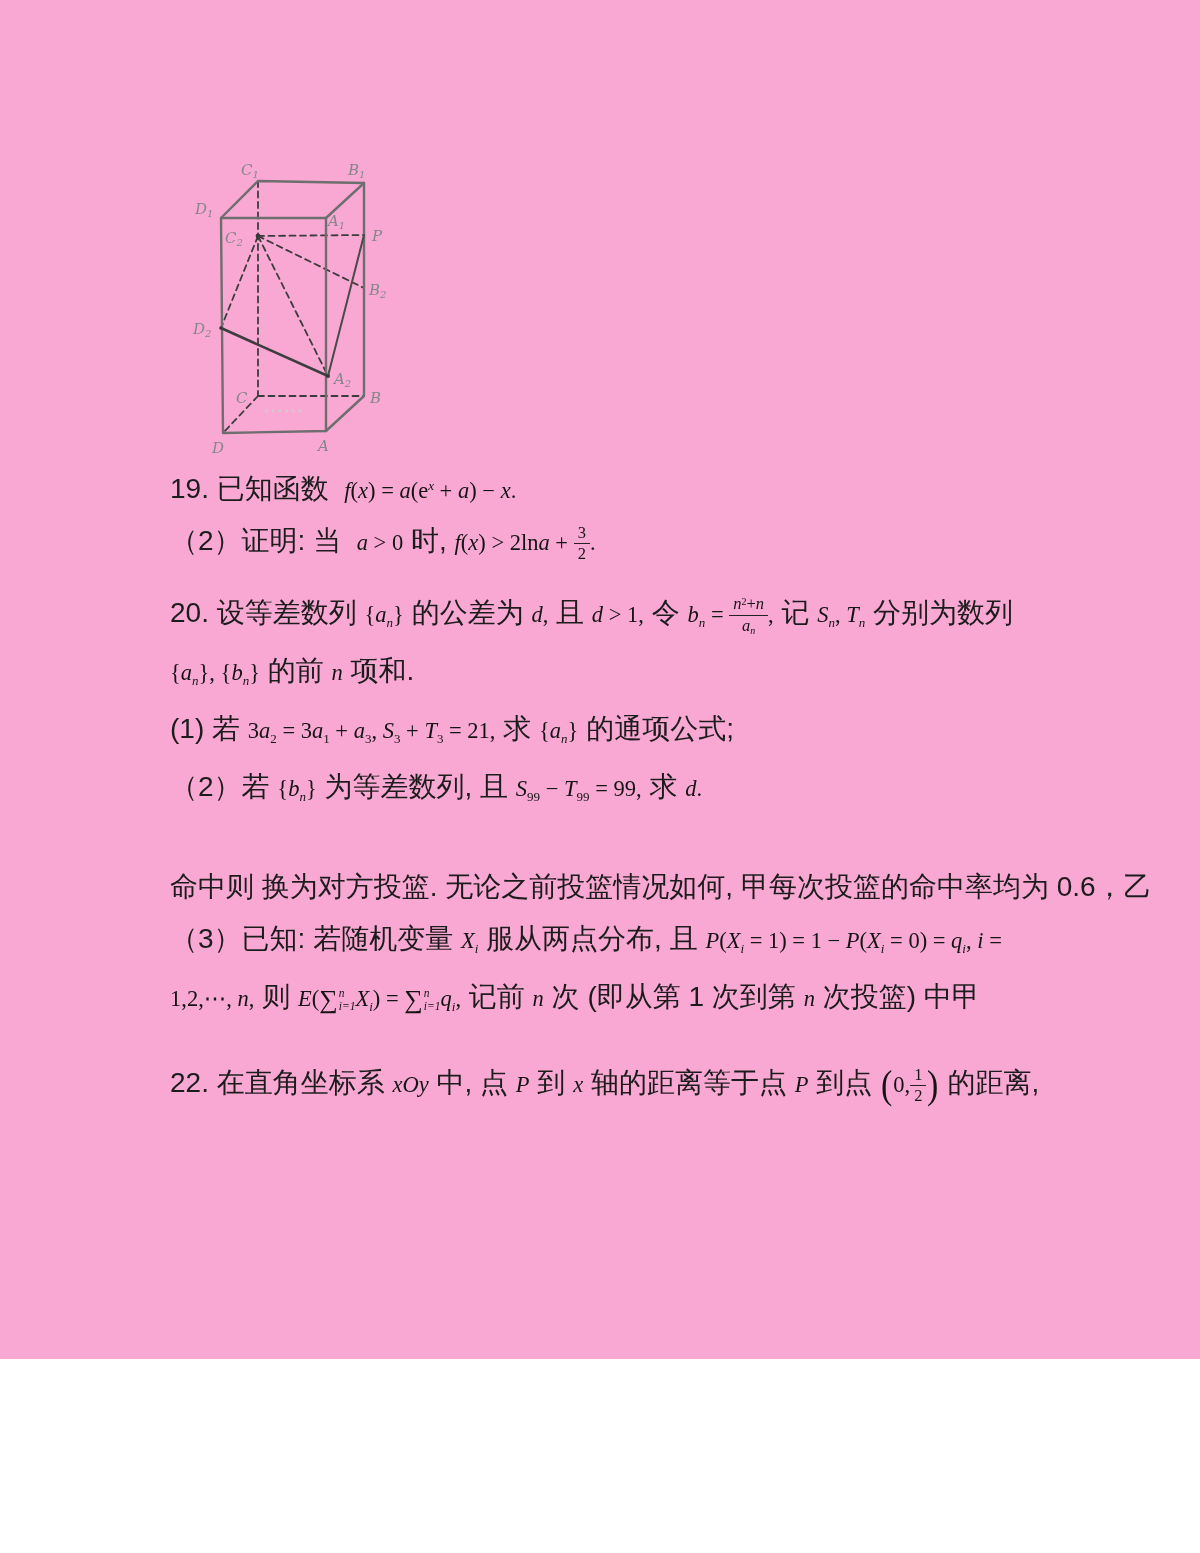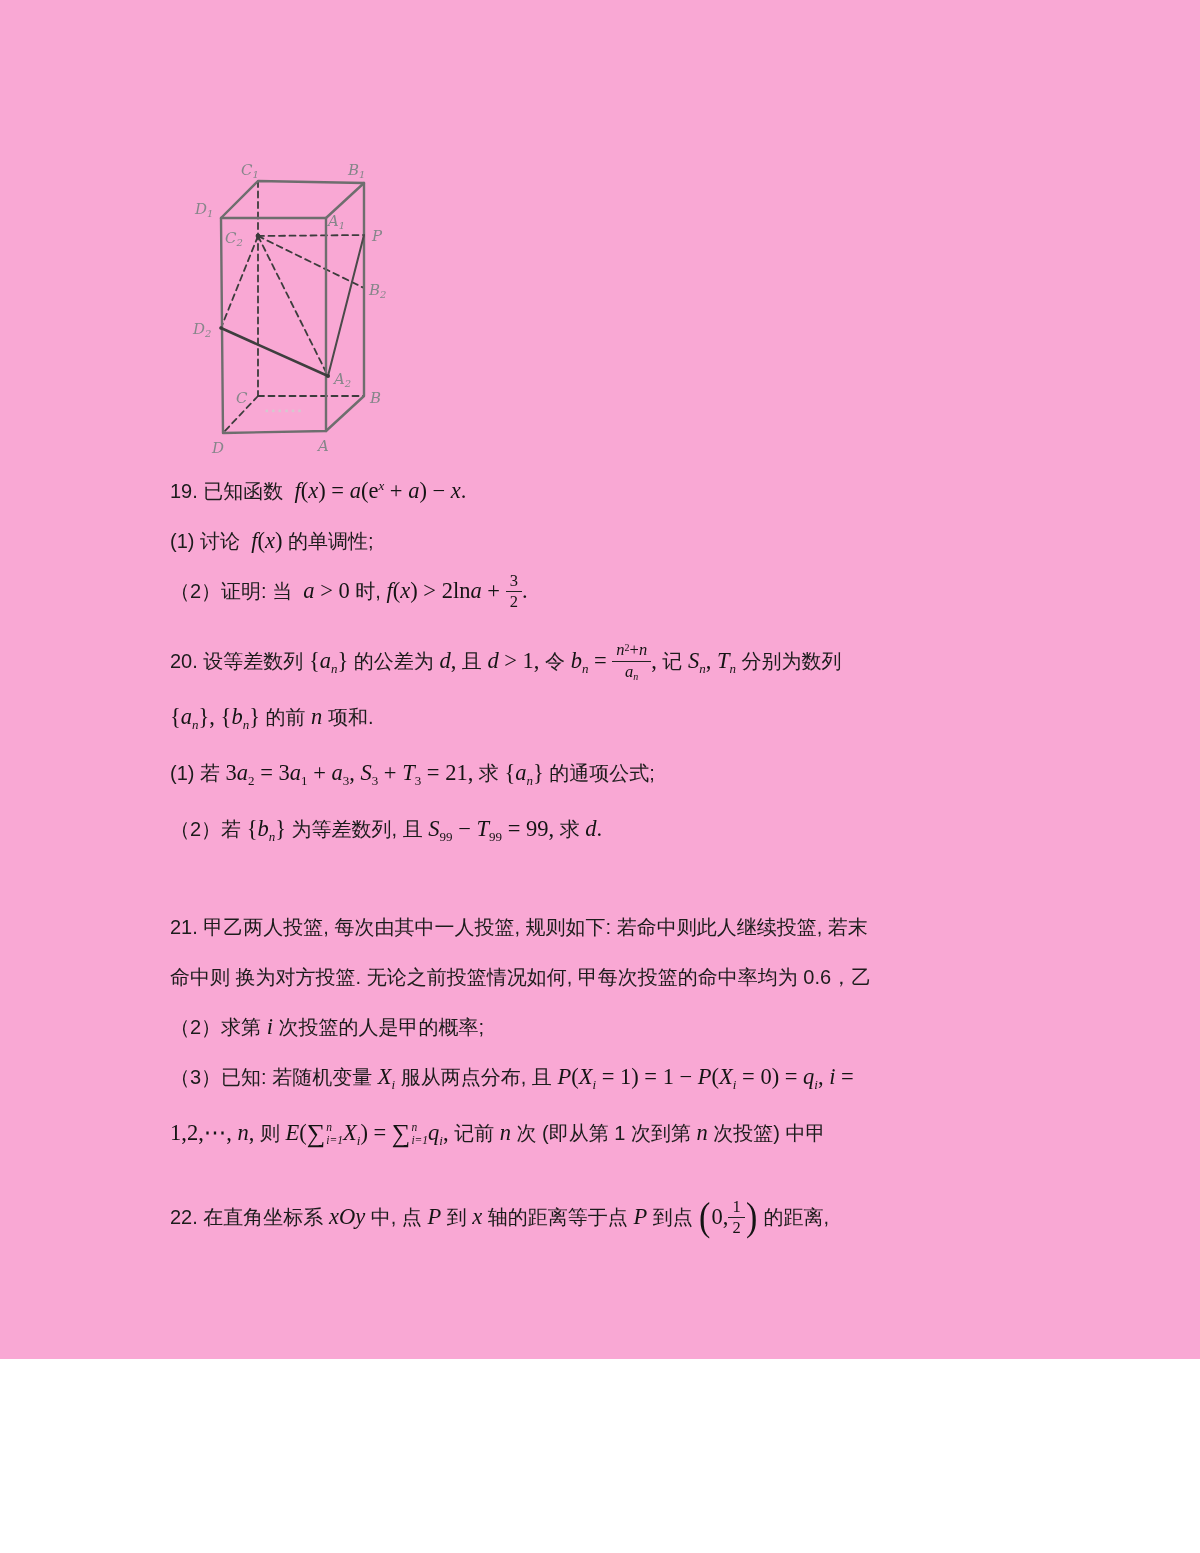--- a/index.html
+++ b/index.html
@@ -15,21 +15,21 @@
   .vl{font-family:"DejaVu Serif","Liberation Serif",serif;font-style:italic;font-size:15px;fill:#86868a;}
   .vls{font-size:10px;}
   .wm{font-family:"Liberation Sans",sans-serif;font-size:10px;fill:#cfcfcf;letter-spacing:3px;font-style:normal;}
   
   #content{position:absolute;left:170px;top:462px;width:890px;}
   .prob{margin:0;}
   #p20{margin-top:20px;}
   #p21{margin-top:42px;}
   #p22{margin-top:28px;}
   .line{line-height:48px;white-space:pre;}
-  .t{font-family:"Liberation Sans",sans-serif;font-size:20px;color:#1c1c1c;}
+  .t{font-family:"Liberation Sans",sans-serif;font-size:28px;color:#1c1c1c;}
   .m{font-family:"Liberation Serif","DejaVu Serif",serif;font-style:italic;font-size:22.5px;color:#141414;}
   .r{font-family:"Liberation Serif","DejaVu Serif",serif;font-size:22.5px;color:#141414;}
   .sb{font-family:"Liberation Serif","DejaVu Serif",serif;font-size:13px;vertical-align:-5px;color:#141414;}
   .sp{font-family:"Liberation Serif","DejaVu Serif",serif;font-size:13px;vertical-align:8px;color:#141414;}
   .frac{display:inline-block;vertical-align:middle;text-align:center;line-height:1.12;
         font-family:"Liberation Serif","DejaVu Serif",serif;transform:translateY(-2px);}
   .frac .m,.frac .r{font-size:16.5px;}
   .frac .sb{font-size:10px;vertical-align:-3px;}
   .frac .sp{font-size:10px;vertical-align:4px;}
   .fnum{display:block;padding:0 4px 1px 4px;border-bottom:1.4px solid #222;}
@@ -82,33 +82,30 @@
       <text class="vl" x="29" y="305"><tspan>D</tspan></text>
       <text class="vl" x="135" y="303"><tspan>A</tspan></text>
 
       <text class="wm" x="82" y="266" opacity="0.8">▪▪▪▪▪▪</text>
     </svg>
   </div>
 
   <div id="content">
     <div class="prob" id="p19">
         <div class="line"><span class="t">19. 已知函数  </span><span class="m">f</span><span class="r">(</span><span class="m">x</span><span class="r">) = </span><span class="m">a</span><span class="r">(e</span><span class="sp" style="font-style: italic;">x</span><span class="r"> + </span><span class="m">a</span><span class="r">) − </span><span class="m">x</span><span class="r">.</span></div>
-        <div class="line"><span class="t">(1) 讨论  </span><span class="m">f</span><span class="r">(</span><span class="m">x</span><span class="r">)</span><span class="t"> 的单调性;</span></div>
         <div class="line"><span class="t">（2）证明: 当  </span><span class="m">a</span><span class="r"> &gt; 0</span><span class="t"> 时, </span><span class="m">f</span><span class="r">(</span><span class="m">x</span><span class="r">) &gt; 2ln</span><span class="m">a</span><span class="r"> + </span><span class="frac"><span class="fnum"><span class="r">3</span></span><span class="fden"><span class="r">2</span></span></span><span class="r">.</span></div>
       </div>
     <div class="prob" id="p20">
         <div class="line"><span class="t">20. 设等差数列 </span><span class="r">{</span><span class="m">a</span><span class="sb" style="font-style: italic;">n</span><span class="r">}</span><span class="t"> 的公差为 </span><span class="m">d</span><span class="r">,</span><span class="t"> 且 </span><span class="m">d</span><span class="r"> &gt; 1,</span><span class="t"> 令 </span><span class="m">b</span><span class="sb" style="font-style: italic;">n</span><span class="r"> = </span><span class="frac"><span class="fnum"><span class="m">n</span><span class="sp">2</span><span class="r">+</span><span class="m">n</span></span><span class="fden"><span class="m">a</span><span class="sb" style="font-style: italic;">n</span></span></span><span class="r">,</span><span class="t"> 记 </span><span class="m">S</span><span class="sb" style="font-style: italic;">n</span><span class="r">, </span><span class="m">T</span><span class="sb" style="font-style: italic;">n</span><span class="t"> 分别为数列</span></div>
         <div class="line"><span class="r">{</span><span class="m">a</span><span class="sb" style="font-style: italic;">n</span><span class="r">}, {</span><span class="m">b</span><span class="sb" style="font-style: italic;">n</span><span class="r">}</span><span class="t"> 的前 </span><span class="m">n</span><span class="t"> 项和.</span></div>
         <div class="line"><span class="t">(1) 若 </span><span class="r">3</span><span class="m">a</span><span class="sb">2</span><span class="r"> = 3</span><span class="m">a</span><span class="sb">1</span><span class="r"> + </span><span class="m">a</span><span class="sb">3</span><span class="r">, </span><span class="m">S</span><span class="sb">3</span><span class="r"> + </span><span class="m">T</span><span class="sb">3</span><span class="r"> = 21,</span><span class="t"> 求 </span><span class="r">{</span><span class="m">a</span><span class="sb" style="font-style: italic;">n</span><span class="r">}</span><span class="t"> 的通项公式;</span></div>
         <div class="line"><span class="t">（2）若 </span><span class="r">{</span><span class="m">b</span><span class="sb" style="font-style: italic;">n</span><span class="r">}</span><span class="t"> 为等差数列, 且 </span><span class="m">S</span><span class="sb">99</span><span class="r"> − </span><span class="m">T</span><span class="sb">99</span><span class="r"> = 99,</span><span class="t"> 求 </span><span class="m">d</span><span class="r">.</span></div>
       </div>
     <div class="prob" id="p21">
-        <div class="line"><span class="t">21. 甲乙两人投篮, 每次由其中一人投篮, 规则如下: 若命中则此人继续投篮, 若末</span></div>
         <div class="line"><span class="t">命中则 换为对方投篮. 无论之前投篮情况如何, 甲每次投篮的命中率均为 0.6，乙</span></div>
-        <div class="line"><span class="t">（2）求第 </span><span class="m">i</span><span class="t"> 次投篮的人是甲的概率;</span></div>
         <div class="line"><span class="t">（3）已知: 若随机变量 </span><span class="m">X</span><span class="sb" style="font-style: italic;">i</span><span class="t"> 服从两点分布, 且 </span><span class="m">P</span><span class="r">(</span><span class="m">X</span><span class="sb" style="font-style: italic;">i</span><span class="r"> = 1) = 1 − </span><span class="m">P</span><span class="r">(</span><span class="m">X</span><span class="sb" style="font-style: italic;">i</span><span class="r"> = 0) = </span><span class="m">q</span><span class="sb" style="font-style: italic;">i</span><span class="r">, </span><span class="m">i</span><span class="r"> =</span></div>
         <div class="line"><span class="r">1,2,⋯, </span><span class="m">n</span><span class="r">,</span><span class="t"> 则 </span><span class="m">E</span><span class="r">(</span><span class="sum"><span class="sig">∑</span><span class="lims"><span>n</span><span>i=1</span></span></span><span class="m">X</span><span class="sb" style="font-style: italic;">i</span><span class="r">) = </span><span class="sum"><span class="sig">∑</span><span class="lims"><span>n</span><span>i=1</span></span></span><span class="m">q</span><span class="sb" style="font-style: italic;">i</span><span class="r">,</span><span class="t"> 记前 </span><span class="m">n</span><span class="t"> 次 (即从第 1 次到第 </span><span class="m">n</span><span class="t"> 次投篮) 中甲</span></div>
       </div>
     <div class="prob" id="p22">
         <div class="line"><span class="t">22. 在直角坐标系 </span><span class="m">xOy</span><span class="t"> 中, 点 </span><span class="m">P</span><span class="t"> 到 </span><span class="m">x</span><span class="t"> 轴的距离等于点 </span><span class="m">P</span><span class="t"> 到点 </span><span class="bg">(</span><span class="r">0,</span><span class="frac"><span class="fnum"><span class="r">1</span></span><span class="fden"><span class="r">2</span></span></span><span class="bg">)</span><span class="t"> 的距离,</span></div>
       </div>
   </div>
 
 </div>
 

